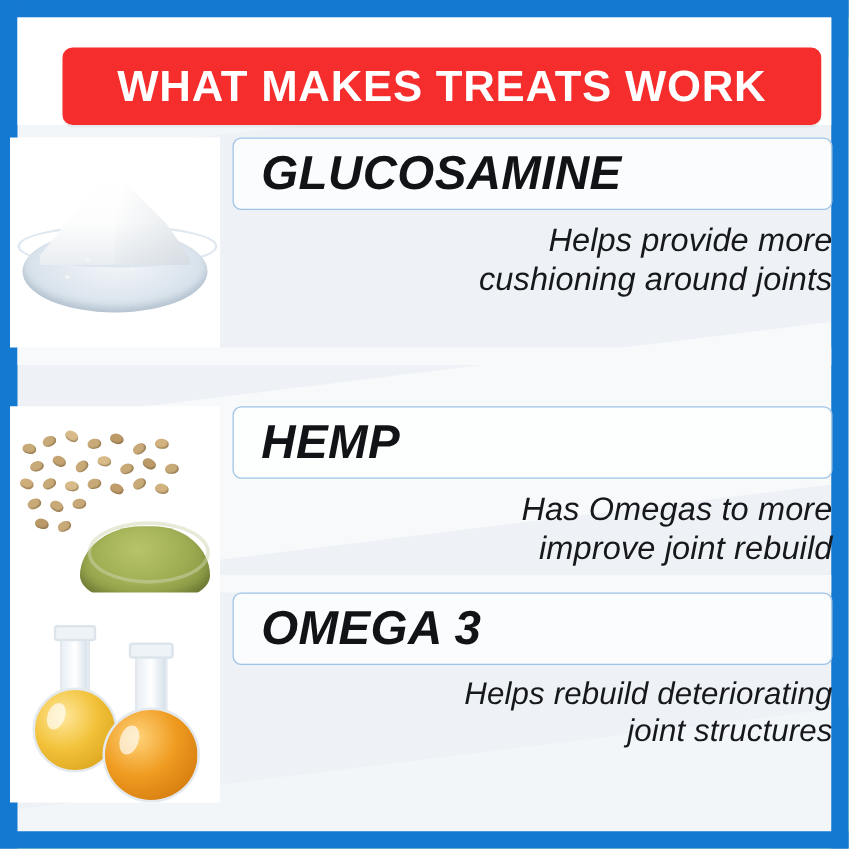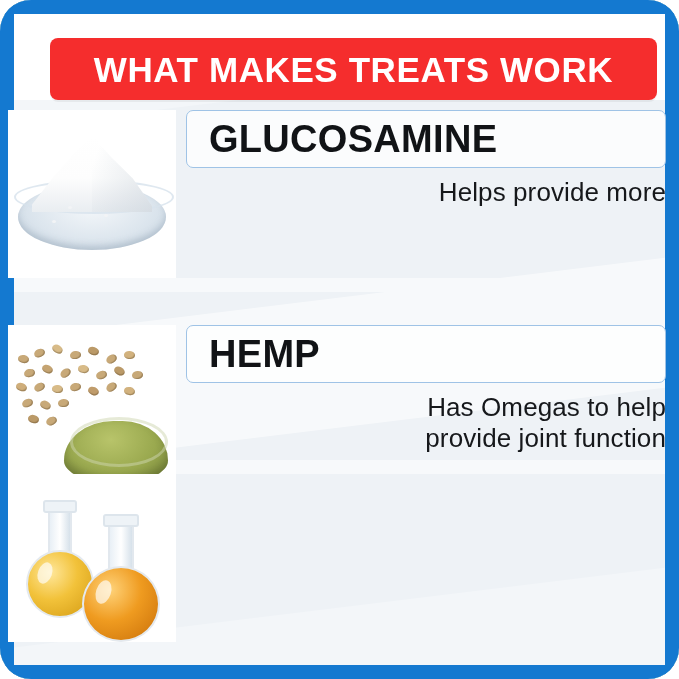--- a/index.html
+++ b/index.html
@@ -12,21 +12,20 @@
     font-family: "Liberation Sans", sans-serif;
     background: #ffffff;
     overflow: hidden;
   }
   #infographic {
     position: relative;
     width: 679px;
     height: 679px;
     background: #0f766e;
     overflow: hidden;
-    border-radius: 31px;
   }
   
   .bg-pale {
     position: absolute;
     left: 0;
     top: 0;
     width: 679px;
     height: 679px;
     background: #f3f6f9;
   }
@@ -118,20 +117,21 @@
     height: 168px;
     background: #ffffff;
     overflow: hidden;
   }
   .thumb-inner { position: relative; width: 168px; height: 168px; }
 
   .content {
     position: absolute;
     left: 186px;
     width: 480px;
+    font-style: italic;
   }
   .title-box {
     box-sizing: border-box;
     height: 58px;
     border: 1.5px solid #9fc3e6;
     border-radius: 7px;
     background: rgba(255,255,255,0.75);
     display: flex;
     align-items: center;
     padding-left: 22px;
@@ -313,20 +313,21 @@
         <div class="grain-dot" style="left:96px; top:104px;"></div>
         <div class="grain-dot" style="left:44px; top:110px;"></div>
       </div>
     </div>
     <div class="content">
       <div class="title-box">
         <div class="title-text">GLUCOSAMINE</div>
       </div>
       <div class="desc">
         <span>Helps provide more</span>
+        <span>cushioning around joints</span>
       </div>
     </div>
   </div>
 
   <div class="row row-1" id="row-1">
     <div class="thumb">
       <div class="thumb-inner">
         <div class="seed" style="left:10px; top:30px; transform:rotate(12deg);"></div>
         <div class="seed" style="left:26px; top:24px; transform:rotate(-22deg);"></div>
         <div class="seed" style="left:44px; top:20px; transform:rotate(34deg); background:#d8bb88;"></div>
@@ -355,34 +356,43 @@
         <div class="seed" style="left:38px; top:92px; transform:rotate(-24deg);"></div>
         <div class="powder-mound"></div>
         <div class="powder-spoon"></div>
       </div>
     </div>
     <div class="content">
       <div class="title-box">
         <div class="title-text">HEMP</div>
       </div>
       <div class="desc">
-        <span>Has Omegas to help</span>
-        <span>provide joint function</span>
+        <span>Has Omegas to more</span>
+        <span>improve joint rebuild</span>
       </div>
     </div>
   </div>
 
   <div class="row row-2" id="row-2">
     <div class="thumb">
       <div class="thumb-inner">
         <div class="flask-a-neck"></div>
         <div class="flask-a-lip"></div>
         <div class="flask-a-body"></div>
         <div class="gloss" style="left:30px; top:88px; width:14px; height:22px; transform:rotate(20deg);"></div>
         <div class="flask-b-neck"></div>
         <div class="flask-b-lip"></div>
         <div class="flask-b-body"></div>
         <div class="gloss" style="left:88px; top:106px; width:15px; height:24px; transform:rotate(18deg);"></div>
       </div>
     </div>
+    <div class="content">
+      <div class="title-box">
+        <div class="title-text">OMEGA 3</div>
+      </div>
+      <div class="desc">
+        <span>Helps rebuild deteriorating</span>
+        <span>joint structures</span>
+      </div>
+    </div>
   </div>
 
 </div>
 
 </body></html>

